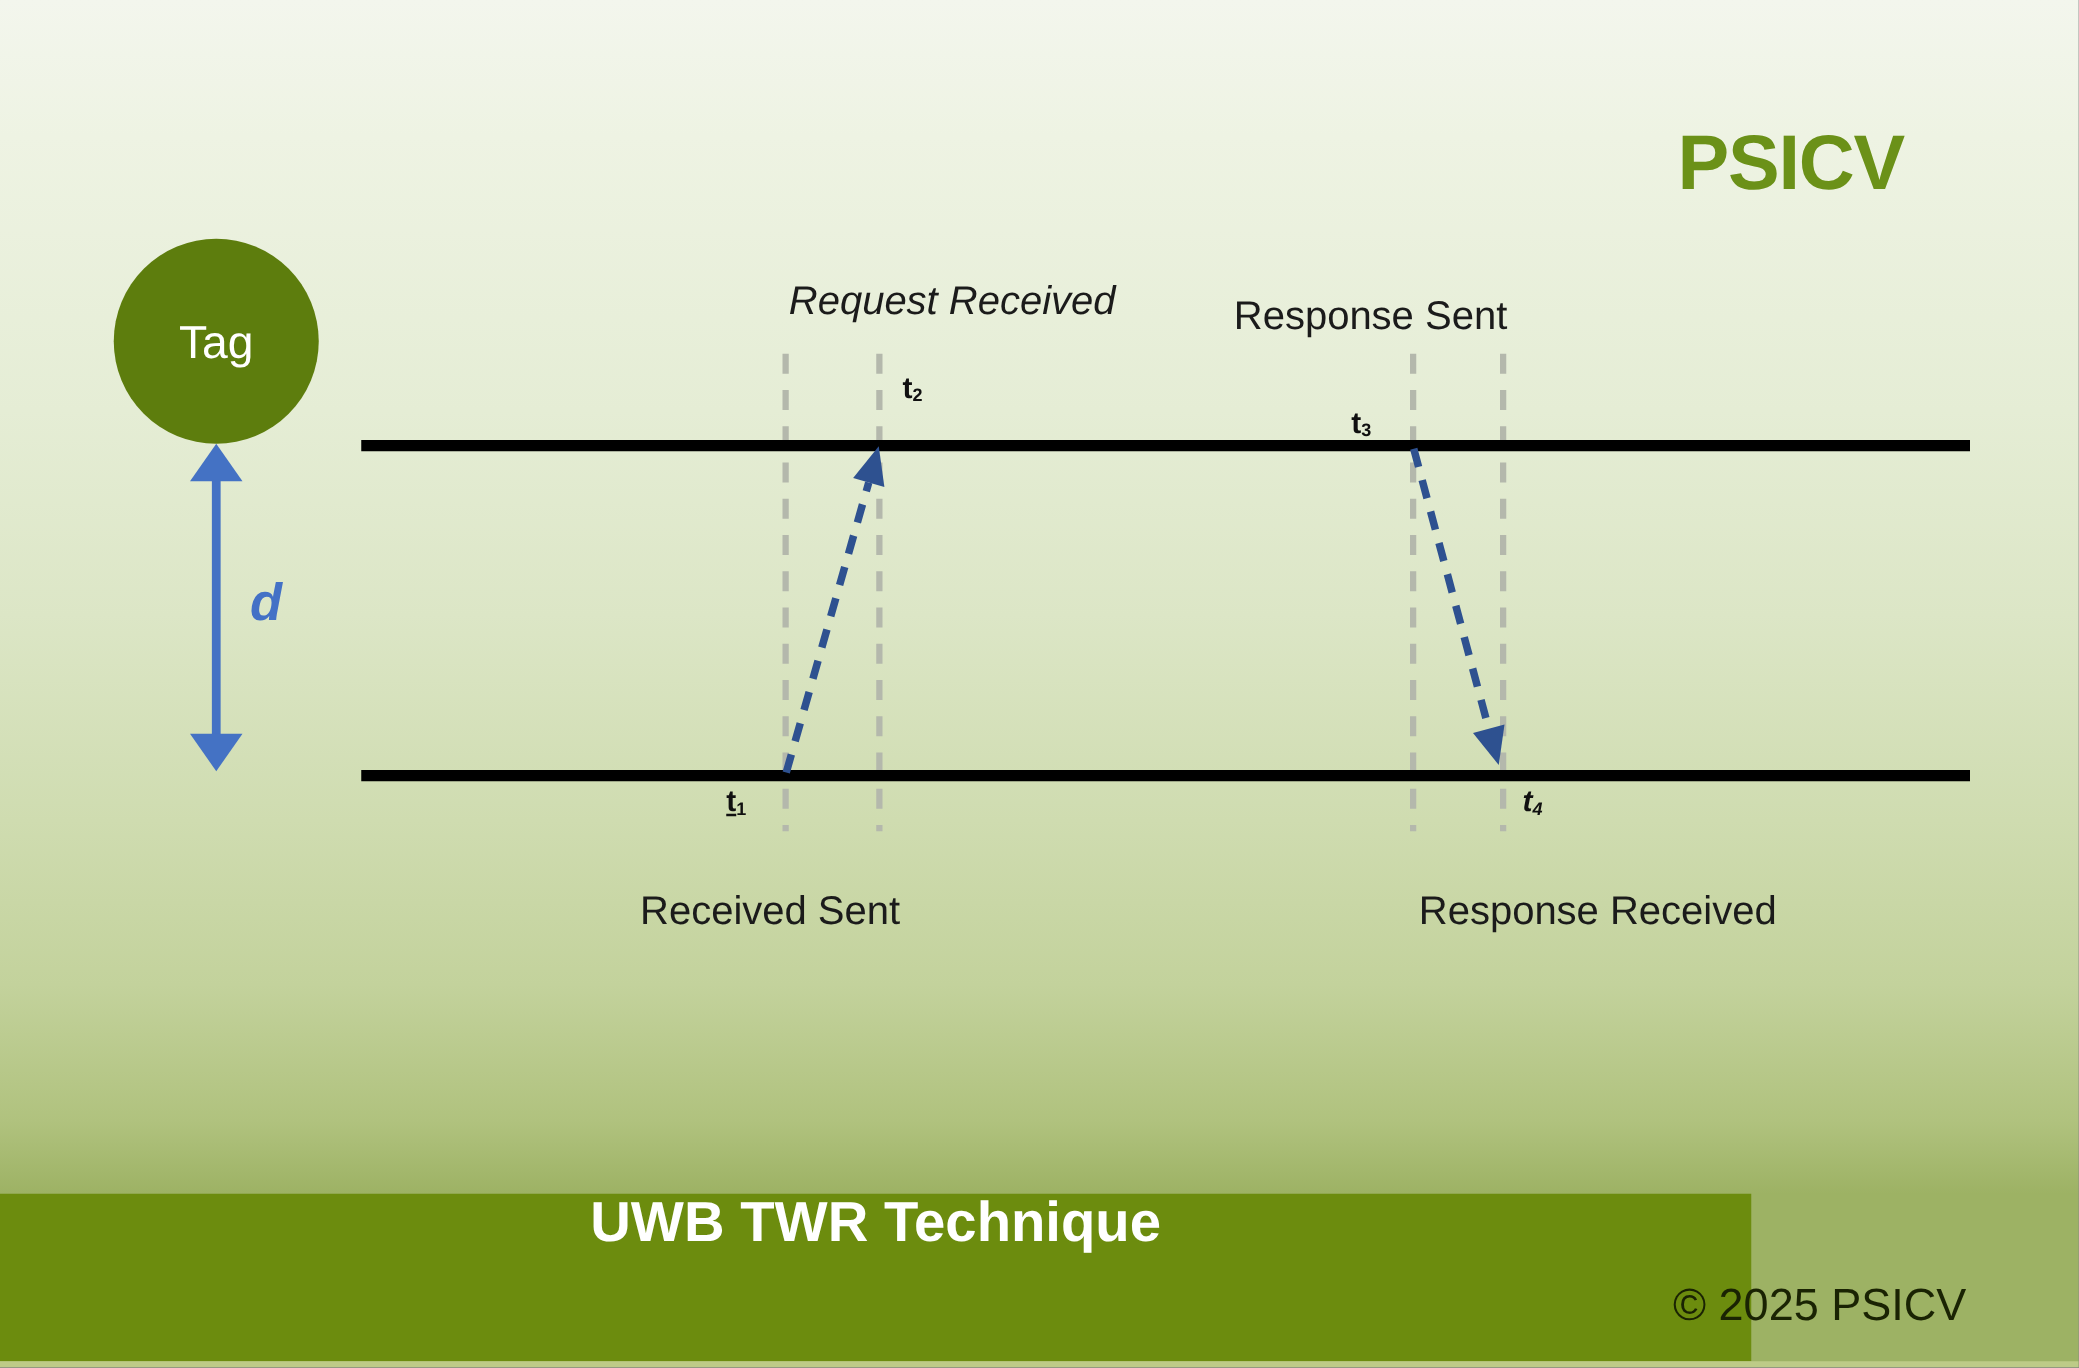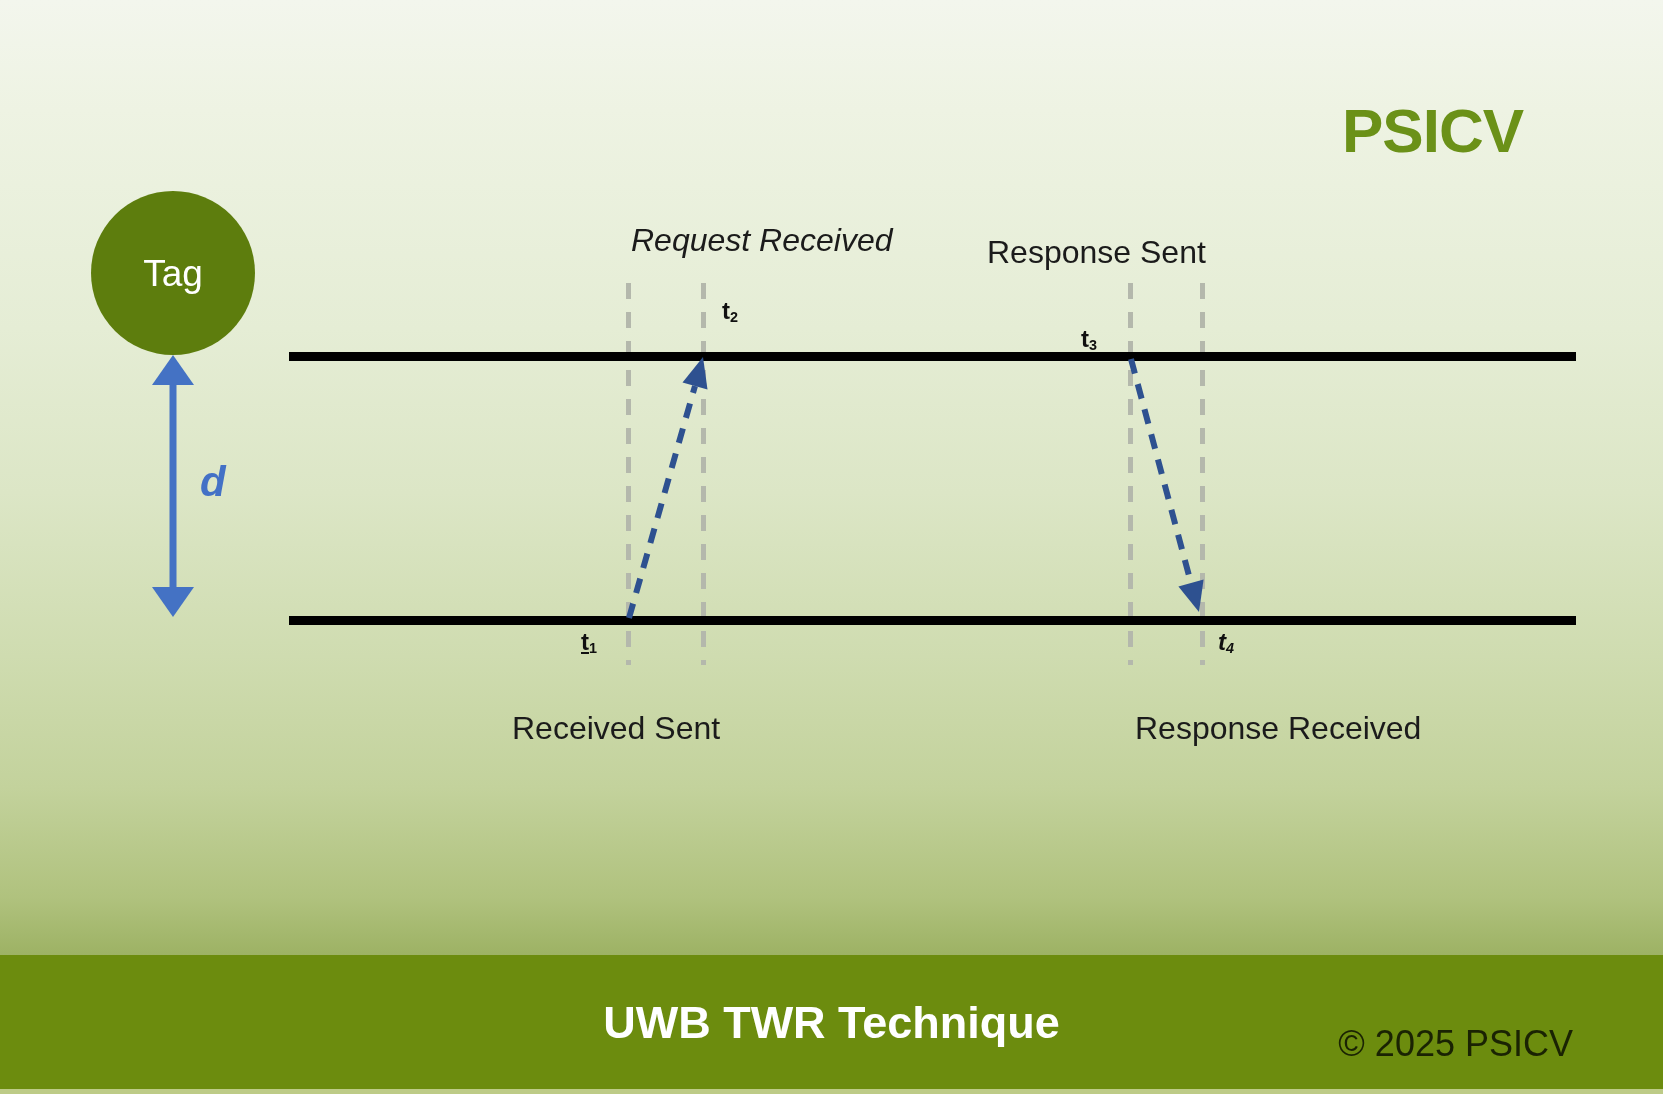--- a/index.html
+++ b/index.html
@@ -54,23 +54,23 @@
   .ts {
     font-size:24px; font-weight:bold; color:#101010; line-height:1; white-space:nowrap;
   }
   .ts .ts-sub { font-size:0.60em; position:relative; bottom:-0.22em; }
   .ts-t1 { left:581px;  top:630px;text-decoration:underline; }
   .ts-t2 { left:722px;  top:299px; }
   .ts-t3 { left:1081px; top:299px;margin-top:28px; }
   .ts-t4 { left:1218px; top:630px;font-style:italic; }
 
   .footer-bar {
-    left:0; top:955px; width:1663px; height:134px;
+    left:0; top:955px; width:1401px; height:134px;
     background:#6c8c0e;
-    display:flex; align-items:center; justify-content:center;
+    display:flex; align-items:flex-start; justify-content:center;
   }
   .footer-title {
     color:#ffffff; font-size:45px; font-weight:bold; line-height:1;
   }
   .footer-strip {
     left:0; top:1089px; width:1663px; height:5px;
     background:#bdcb87;
   }
   .copyright {
     right:90px; top:1026px;

